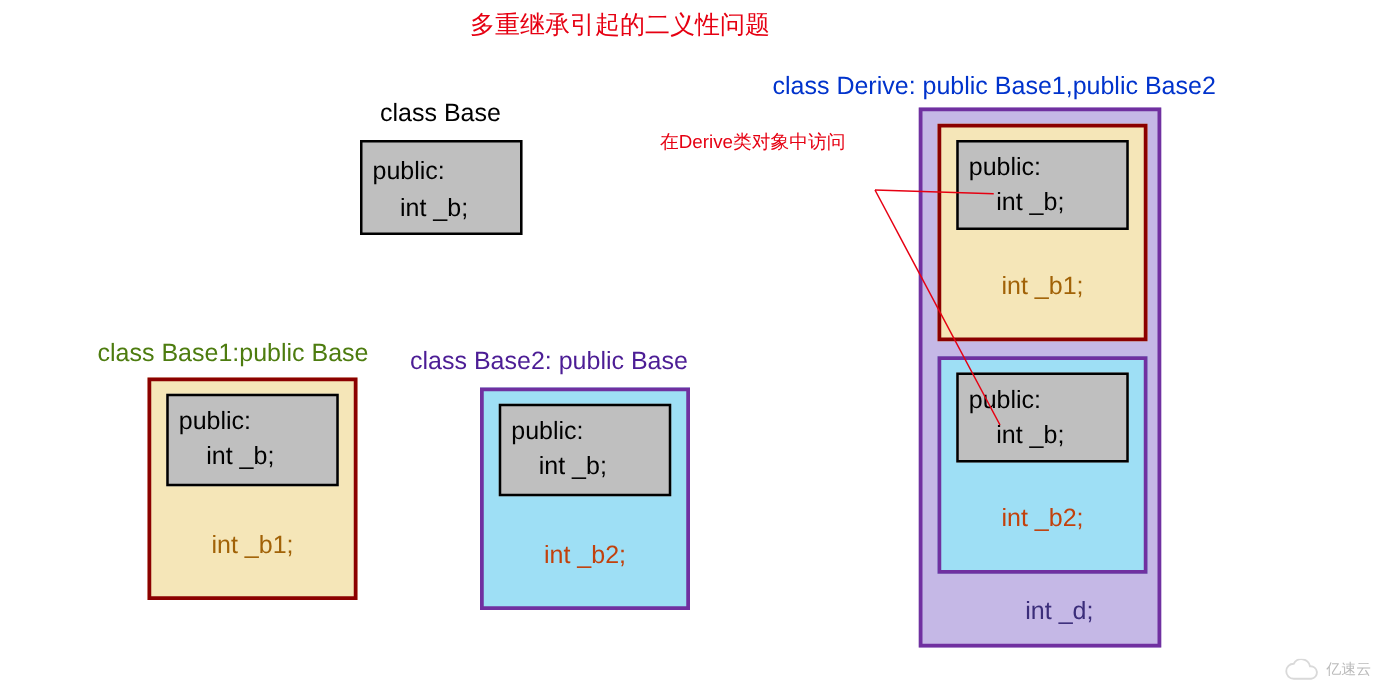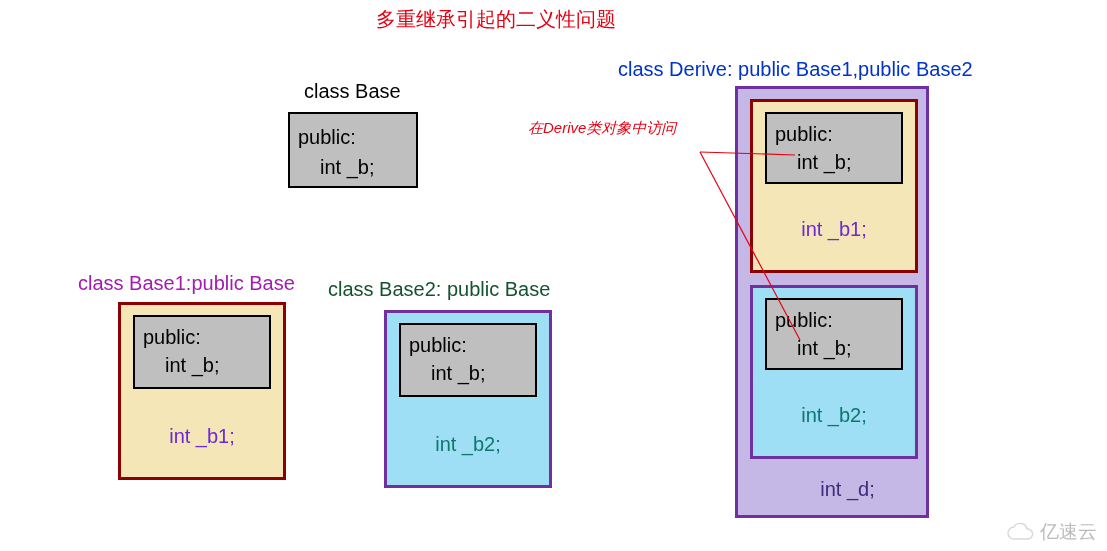--- a/index.html
+++ b/index.html
@@ -17,21 +17,21 @@
     position: absolute;
     color: #e60012;
     font-size: 20px;
   }
   .label {
     position: absolute;
     font-size: 20px;
     color: #000;
   }
   .label.blue { color: #0033cc; }
-  .label.darkred { color: #a21caf; }
+  .label.darkred { color: #4d7c0f; }
   .note {
     position: absolute;
     color: #e60012;
     font-size: 15px;
     line-height: 24px;
     max-width: 200px;
   }
   .base-box {
     position: absolute;
     background: #bfbfbf;
@@ -63,33 +63,32 @@
     padding: 6px 6px 4px 8px;
     line-height: 28px;
     margin: 0;
   }
   .inner-base .member { padding-left: 22px; }
   .field-text {
     font-size: 20px;
     text-align: center;
     padding: 10px 0 8px 0;
   }
-  .field-text.darkred { color: #6d28d9; }
-  .field-text.purple { color: #0f766e; }
+  .field-text.darkred { color: #a16207; }
+  .field-text.purple { color: #c2410c; }
   .nested {
     position: absolute;
   }
   .watermark {
     position: absolute;
     right: 10px;
     bottom: 6px;
     color: #bbb;
-    font-size: 19px;
+    font-size: 12px;
     display: flex;
-    align-items: center;
     gap: 6px;
   }
   .watermark svg { opacity: 0.55; }
   svg.lines {
     position: absolute;
     left: 0; top: 0;
     width: 1107px; height: 551px;
     pointer-events: none;
   }
 </style>
@@ -121,35 +120,35 @@
     <div class="inner-base" style="margin:10px 12px 0 12px; height:72px;">
       <div>public:</div>
       <div class="member">int _b;</div>
     </div>
     <div class="field-text purple" style="padding-top:34px;">int _b2;</div>
   </div>
 
   <div class="field-text" style="color:#3b2d7a; position:absolute; left:0; right:0; bottom:6px;padding-left:31px;">int _d;</div>
 </div>
 
-<div class="note" style="left:528px; top:116px;font-style:italic;">
+<div class="note" style="left:528px; top:102px;">
   <div>在Derive类对象中访问</div>
 </div>
 
 <div class="label darkred" style="left:78px; top:272px;">class Base1:public Base</div>
 
 <div class="outer base1-outer" style="left:118px; top:302px; width:168px; height:178px;">
   <div class="inner-base" style="margin:10px 12px 0 12px; height:74px;">
     <div>public:</div>
     <div class="member">int _b;</div>
   </div>
   <div class="field-text darkred" style="padding-top:36px;">int _b1;</div>
 </div>
 
-<div class="label" style="color:#14532d; left:328px; top:278px;">class Base2: public Base</div>
+<div class="label" style="color:#4c1d95; left:328px; top:278px;">class Base2: public Base</div>
 
 <div class="outer base2-outer" style="left:384px; top:310px; width:168px; height:178px;">
   <div class="inner-base" style="margin:10px 12px 0 12px; height:74px;">
     <div>public:</div>
     <div class="member">int _b;</div>
   </div>
   <div class="field-text purple" style="padding-top:36px;">int _b2;</div>
 </div>
 
 <svg class="lines">

